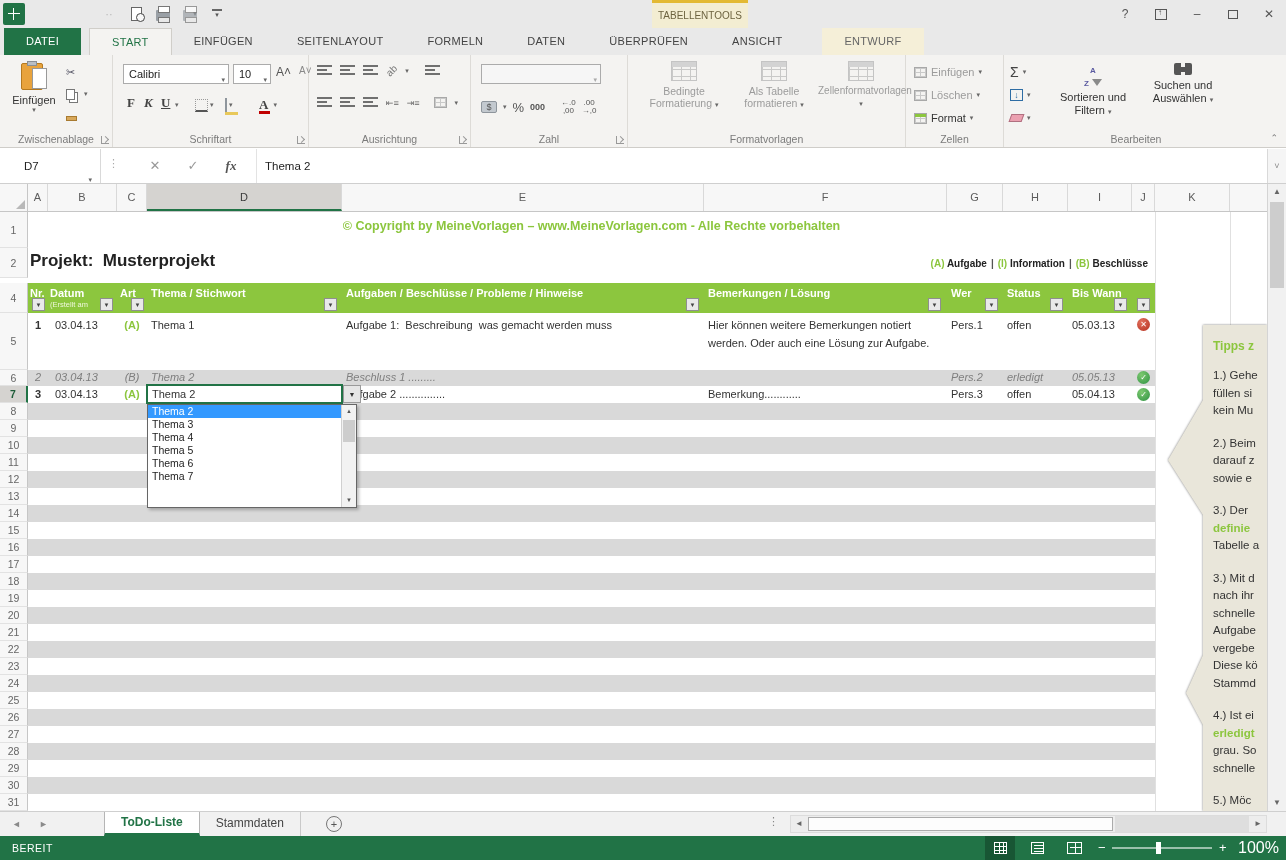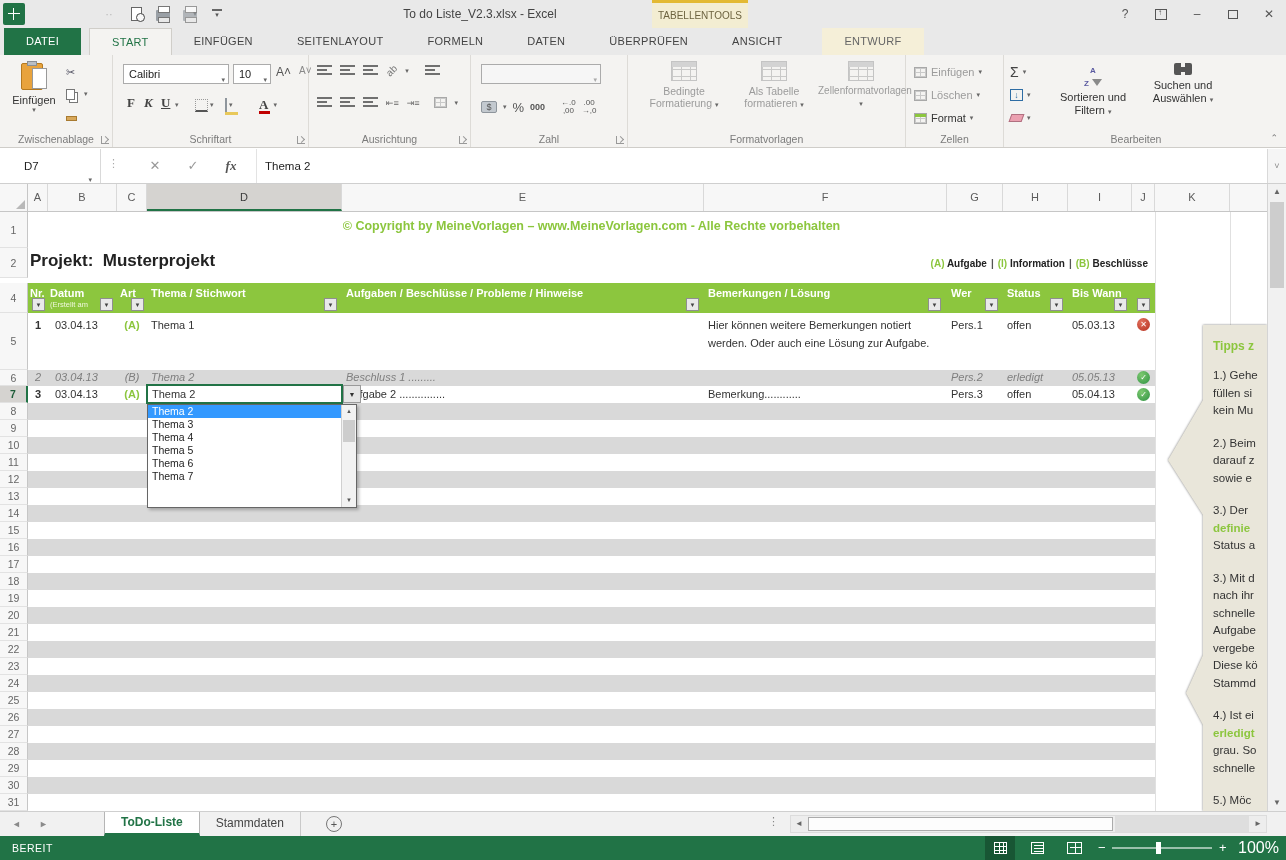--- a/index.html
+++ b/index.html
@@ -204,21 +204,20 @@
         <span class="i-print"></span>
       </span>
     <span class="qi">
         <span class="i-print" style="opacity:.7"></span>
         <span class="qcar">▾</span>
       </span>
     <span class="qi">
         <span class="i-qatmore">▾</span>
       </span>
   </div>
-  <div id="tb-title">To do Liste_V2.3.xlsx - Excel</div>
   <div id="ctxgroup">TABELLENTOOLS</div>
   <div id="winctl">
     <span class="wbtn">?</span>
     <span class="wbtn">
         <span class="i-ribdisp"></span>
       </span>
     <span class="wbtn">–</span>
     <span class="wbtn">
         <span class="i-max"></span>
       </span>
@@ -455,20 +454,21 @@
     <span class="fbt" style="left:1022px">▼</span>
     <span class="fbt" style="left:1086px">▼</span>
     <span class="fbt" style="left:1109px">▼</span>
   </div>
 
   <div class="row r5">
     <div class="c cnr">1</div>
     <div class="c cdat">03.04.13</div>
     <div class="c cart gtext">(A)</div>
     <div class="c cth">Thema 1</div>
+    <div class="c cau">Aufgabe 1:  Beschreibung  was gemacht werden muss</div>
     <div class="c cbe">Hier können weitere Bemerkungen notiert werden. Oder auch eine Lösung zur Aufgabe.</div>
     <div class="c cwe">Pers.1</div>
     <div class="c cst">offen</div>
     <div class="c cbi">05.03.13</div>
     <span class="stat red">✕</span>
   </div>
   <div class="row r6">
     <div class="c cnr" style="font-weight:normal">2</div>
     <div class="c cdat">03.04.13</div>
     <div class="c cart">(B)</div>
@@ -520,21 +520,21 @@
             <div class="tl">kein Mu</div>
           </div>
           <div class="tp">
             <div class="tl">2.) Beim</div>
             <div class="tl">darauf z</div>
             <div class="tl">sowie e</div>
           </div>
           <div class="tp">
             <div class="tl">3.) Der</div>
             <div class="tl green">definie</div>
-            <div class="tl">Status a</div>
+            <div class="tl">Tabelle a</div>
           </div>
           <div class="tp">
             <div class="tl">3.) Mit d</div>
             <div class="tl">nach ihr</div>
             <div class="tl">schnelle</div>
             <div class="tl">Aufgabe</div>
             <div class="tl">vergebe</div>
             <div class="tl">Diese kö</div>
             <div class="tl">Stammd</div>
           </div>

